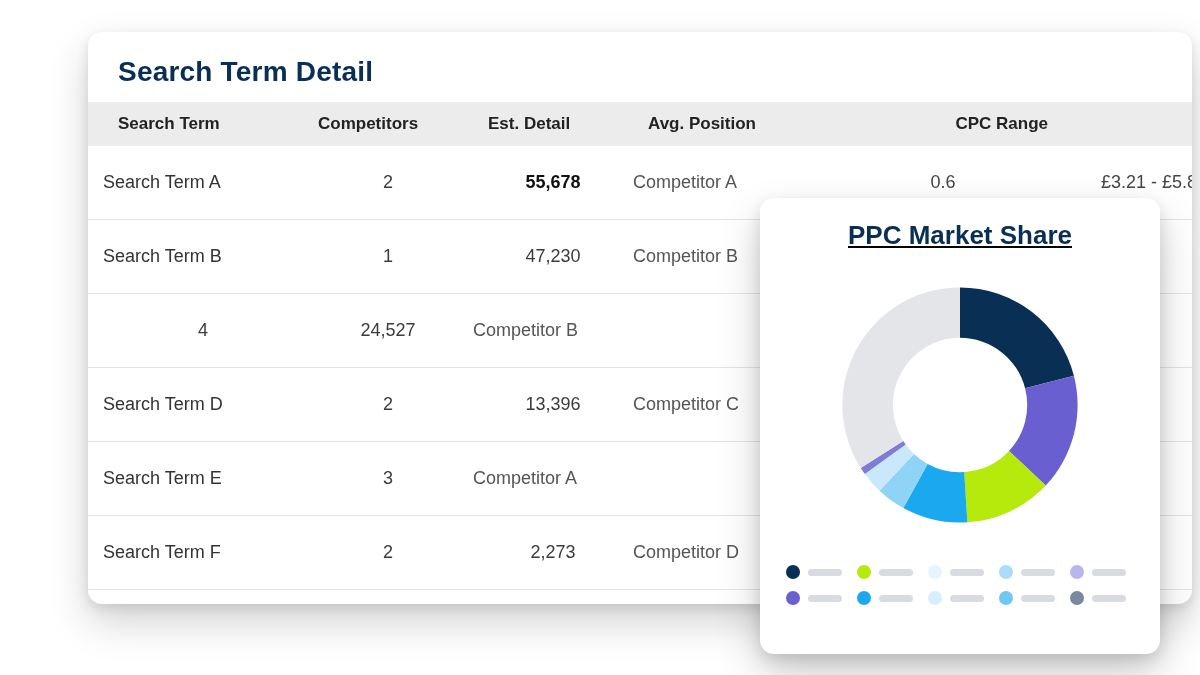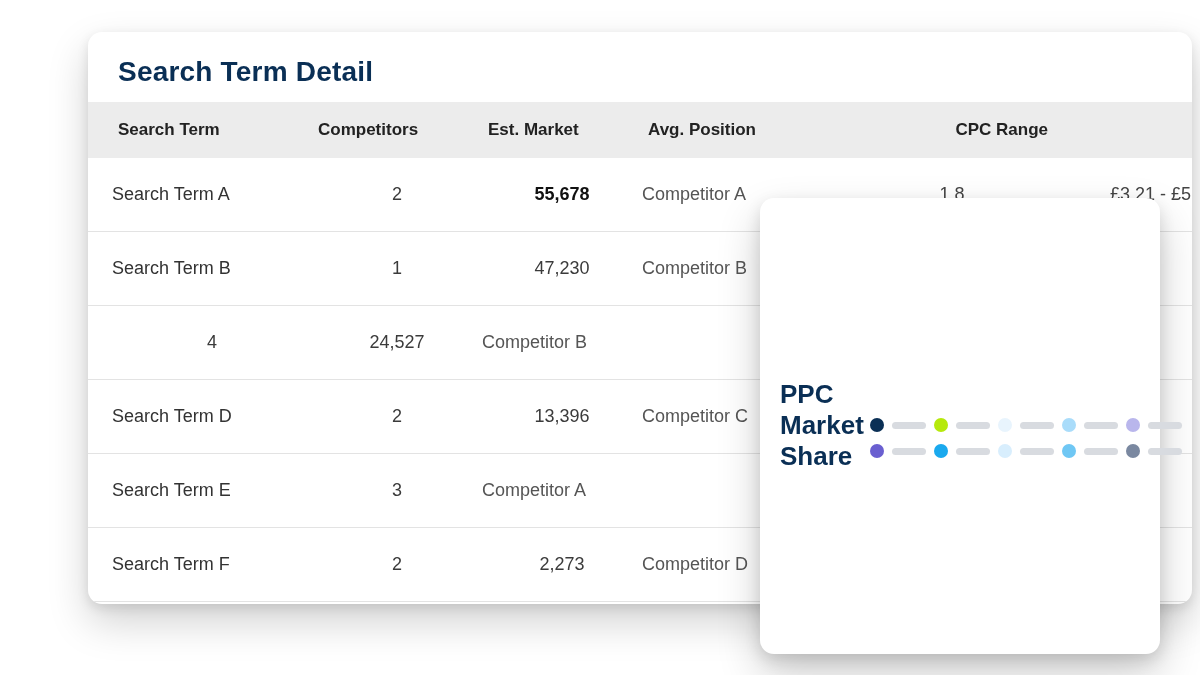--- a/index.html
+++ b/index.html
@@ -23,36 +23,36 @@
     font-weight: 700;
     padding: 0 30px 14px 30px;
     letter-spacing: 0.2px;
   }
 
   .thead-row {
     display: grid;
     grid-template-columns: 200px 170px 160px 220px 180px 174px;
     align-items: center;
     background: #ececec;
-    height: 56px;
+    height: 44px;
     padding: 0 30px;
     color: #222;
     font-weight: 700;
     font-size: 17px;
   }
   .thead-row .c-comp, .thead-row .c-clicks, .thead-row .c-pos { }
   .thead-row .c-cpc { text-align: right; }
 
   .tbody { }
   .trow {
     display: grid;
     grid-template-columns: 200px 170px 160px 220px 180px 174px;
     align-items: center;
     height: 74px;
-    padding: 0 24px;
+    padding: 0 15px;
     border-bottom: 1px solid #e3e3e3;
     font-size: 18px;
     color: #3b3b3b;
   }
   .trow:first-child { border-top: none; }
   .trow .c-term { color: #333; }
   .trow .c-comp { text-align: center; }
   .trow .c-clicks { text-align: center; font-variant-numeric: tabular-nums; }
   .trow .c-top { color: #555; }
   .trow .c-pos { text-align: center; color: #444; }
@@ -60,21 +60,21 @@
   .bold { font-weight: 700; color: #111; }
 
   .card-chart {
     position: absolute;
     left: 760px; top: 198px;
     width: 400px; height: 456px;
     background: #fff;
     border-radius: 14px;
     box-shadow: 0 20px 44px rgba(0,0,0,0.20), 0 6px 16px rgba(0,0,0,0.12);
     padding: 18px 20px 14px 20px;
-    display: flex; flex-direction: row; align-items: center;
+    display: flex; flex-direction: column; align-items: center; text-decoration: underline;
   }
   .chart-title {
     color: #0a2f55;
     font-size: 26px;
     font-weight: 700;
     margin: 4px 0 10px 0;
   }
   .donut-wrap { width: 280px; height: 280px; position: relative; margin-top: 4px; }
   .donut-wrap svg { width: 100%; height: 100%; }
 
@@ -93,32 +93,32 @@
 <body>
 
 <div class="stage">
 
   <div class="card-main">
     <div class="page-title">Search Term Detail</div>
 
     <div class="thead-row">
       <div class="c-term">Search Term</div>
       <div class="c-comp">Competitors</div>
-      <div class="c-clicks">Est. Market</div>
+      <div class="c-clicks">Est. Detail</div>
       <div class="c-pos">Avg. Position</div>
       <div class="c-cpc">CPC Range</div>
     </div>
 
     <div class="tbody" id="tbody">
         <div class="trow">
           <div class="c-term">Search Term A</div>
           <div class="c-comp">2</div>
           <div class="c-clicks bold">55,678</div>
           <div class="c-top">Competitor A</div>
-          <div class="c-pos">1.8</div>
+          <div class="c-pos">0.6</div>
           <div class="c-cpc">£3.21 - £5.84</div>
         </div>
         <div class="trow">
           <div class="c-term">Search Term B</div>
           <div class="c-comp">1</div>
           <div class="c-clicks">47,230</div>
           <div class="c-top">Competitor B</div>
           <div class="c-pos"></div>
           <div class="c-cpc"></div>
         </div>

